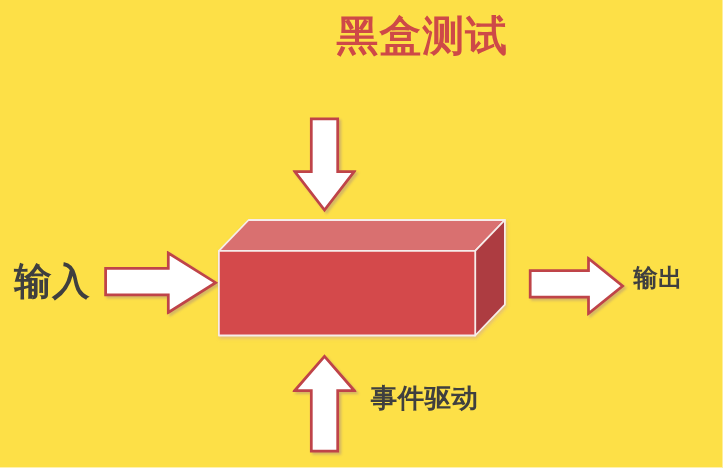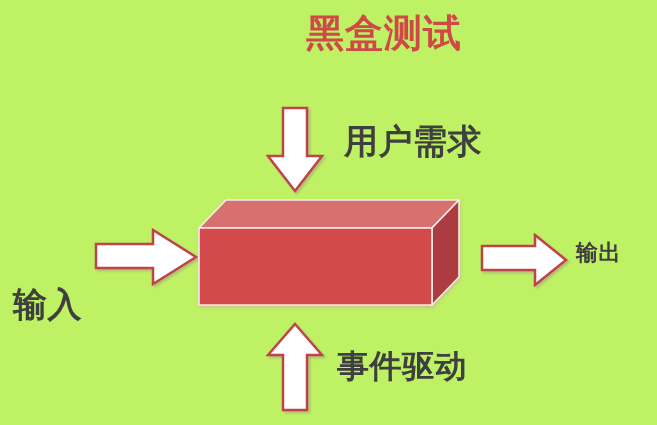--- a/index.html
+++ b/index.html
@@ -1,32 +1,32 @@
 <!DOCTYPE html>
 <html><head>
 <meta charset="utf-8">
 <style>
   html,body{margin:0;padding:0;background:#ffffff;}
   .canvas{
-    position:relative;width:657px;height:425px;background:#bef264;
+    position:relative;width:657px;height:425px;background:#fde047;
     font-family:"Liberation Sans","DejaVu Sans",sans-serif;overflow:hidden;
   }
   .title{
     position:absolute;left:306px;top:14px;
     font-size:38px;font-weight:bold;line-height:1.05;letter-spacing:1px;
     color:#ce4947;white-space:nowrap;
   }
   .label{
     position:absolute;font-weight:bold;color:#3f3f3f;
     line-height:1.05;white-space:nowrap;letter-spacing:0.5px;
   }
   .label-top{left:344px;top:124px;font-size:34px;}
   .label-left{left:13px;top:239px;font-size:34px;}
   .label-right{left:576px;top:241px;font-size:22px;}
-  .label-bottom{left:337px;top:350px;font-size:32px;}
+  .label-bottom{left:337px;top:350px;font-size:24px;}
   .arrow{
     position:absolute;
     filter:drop-shadow(2px 2.5px 1px rgba(165,130,130,0.45));
   }
   .arrow path{stroke-width:2.5;stroke-linejoin:miter;}
   .boxsvg{
     position:absolute;left:196px;top:194px;
     filter:drop-shadow(1.5px 2.5px 1.5px rgba(205,160,160,0.5));
   }
   .boxsvg path{stroke-width:1.6;stroke-linejoin:round;}
@@ -53,21 +53,20 @@
   </svg>
 
   <svg class="arrow" style="left:479px;top:233px" width="90" height="54" viewBox="0 0 90 54">
     <path d="M3 13 H56 V2 L87 27 L56 52 V37 H3 Z" fill="#ffffff" stroke="#bf4449"></path>
   </svg>
 
   <svg class="arrow" style="left:266px;top:321px" width="58" height="92" viewBox="0 0 58 92">
     <path d="M29 3 L56 34 H41 V89 H17 V34 H2 Z" fill="#ffffff" stroke="#bf4449"></path>
   </svg>
 
-  <div class="label label-top" style="color: rgb(63, 63, 63);">用户需求</div>
 
-  <div class="label label-left" style="color: rgb(63, 63, 63); margin-top: 48px;">输入</div>
+  <div class="label label-left" style="color: rgb(63, 63, 63);">输入</div>
 
   <div class="label label-right" style="color: rgb(63, 63, 63);">输出</div>
 
   <div class="label label-bottom" style="color: rgb(63, 63, 63);">事件驱动</div>
 
 </div>
 
 </body></html>

